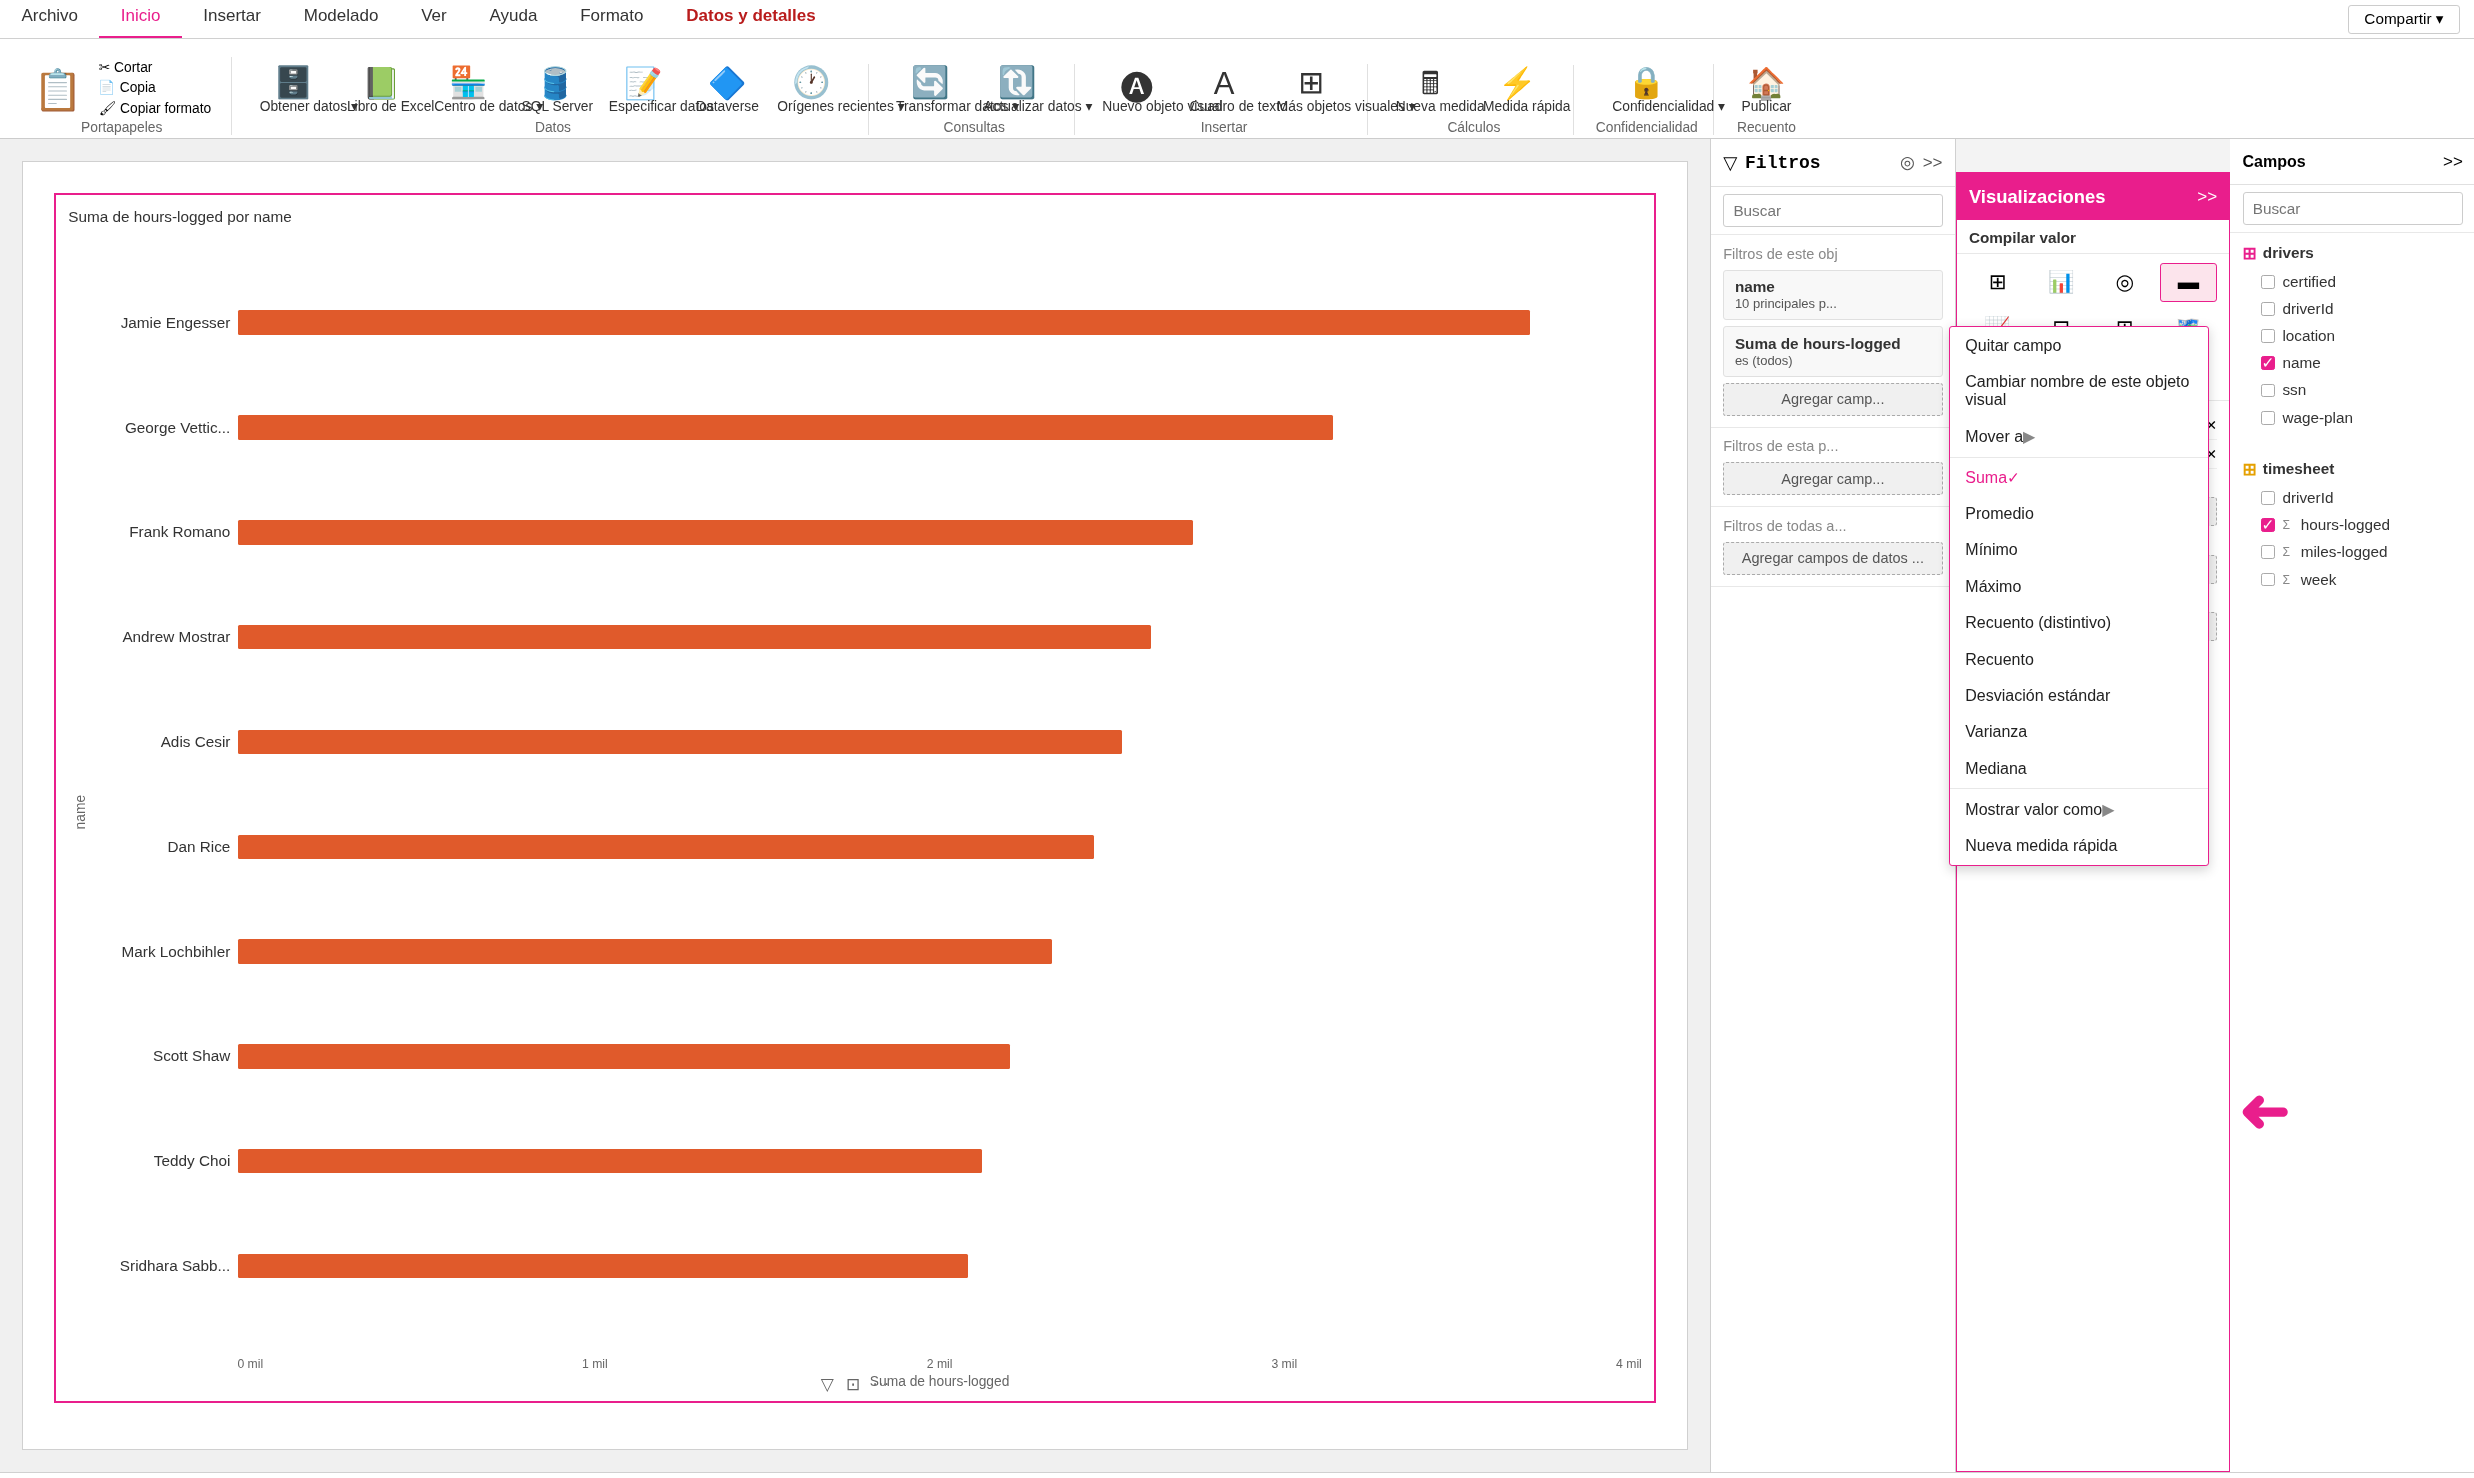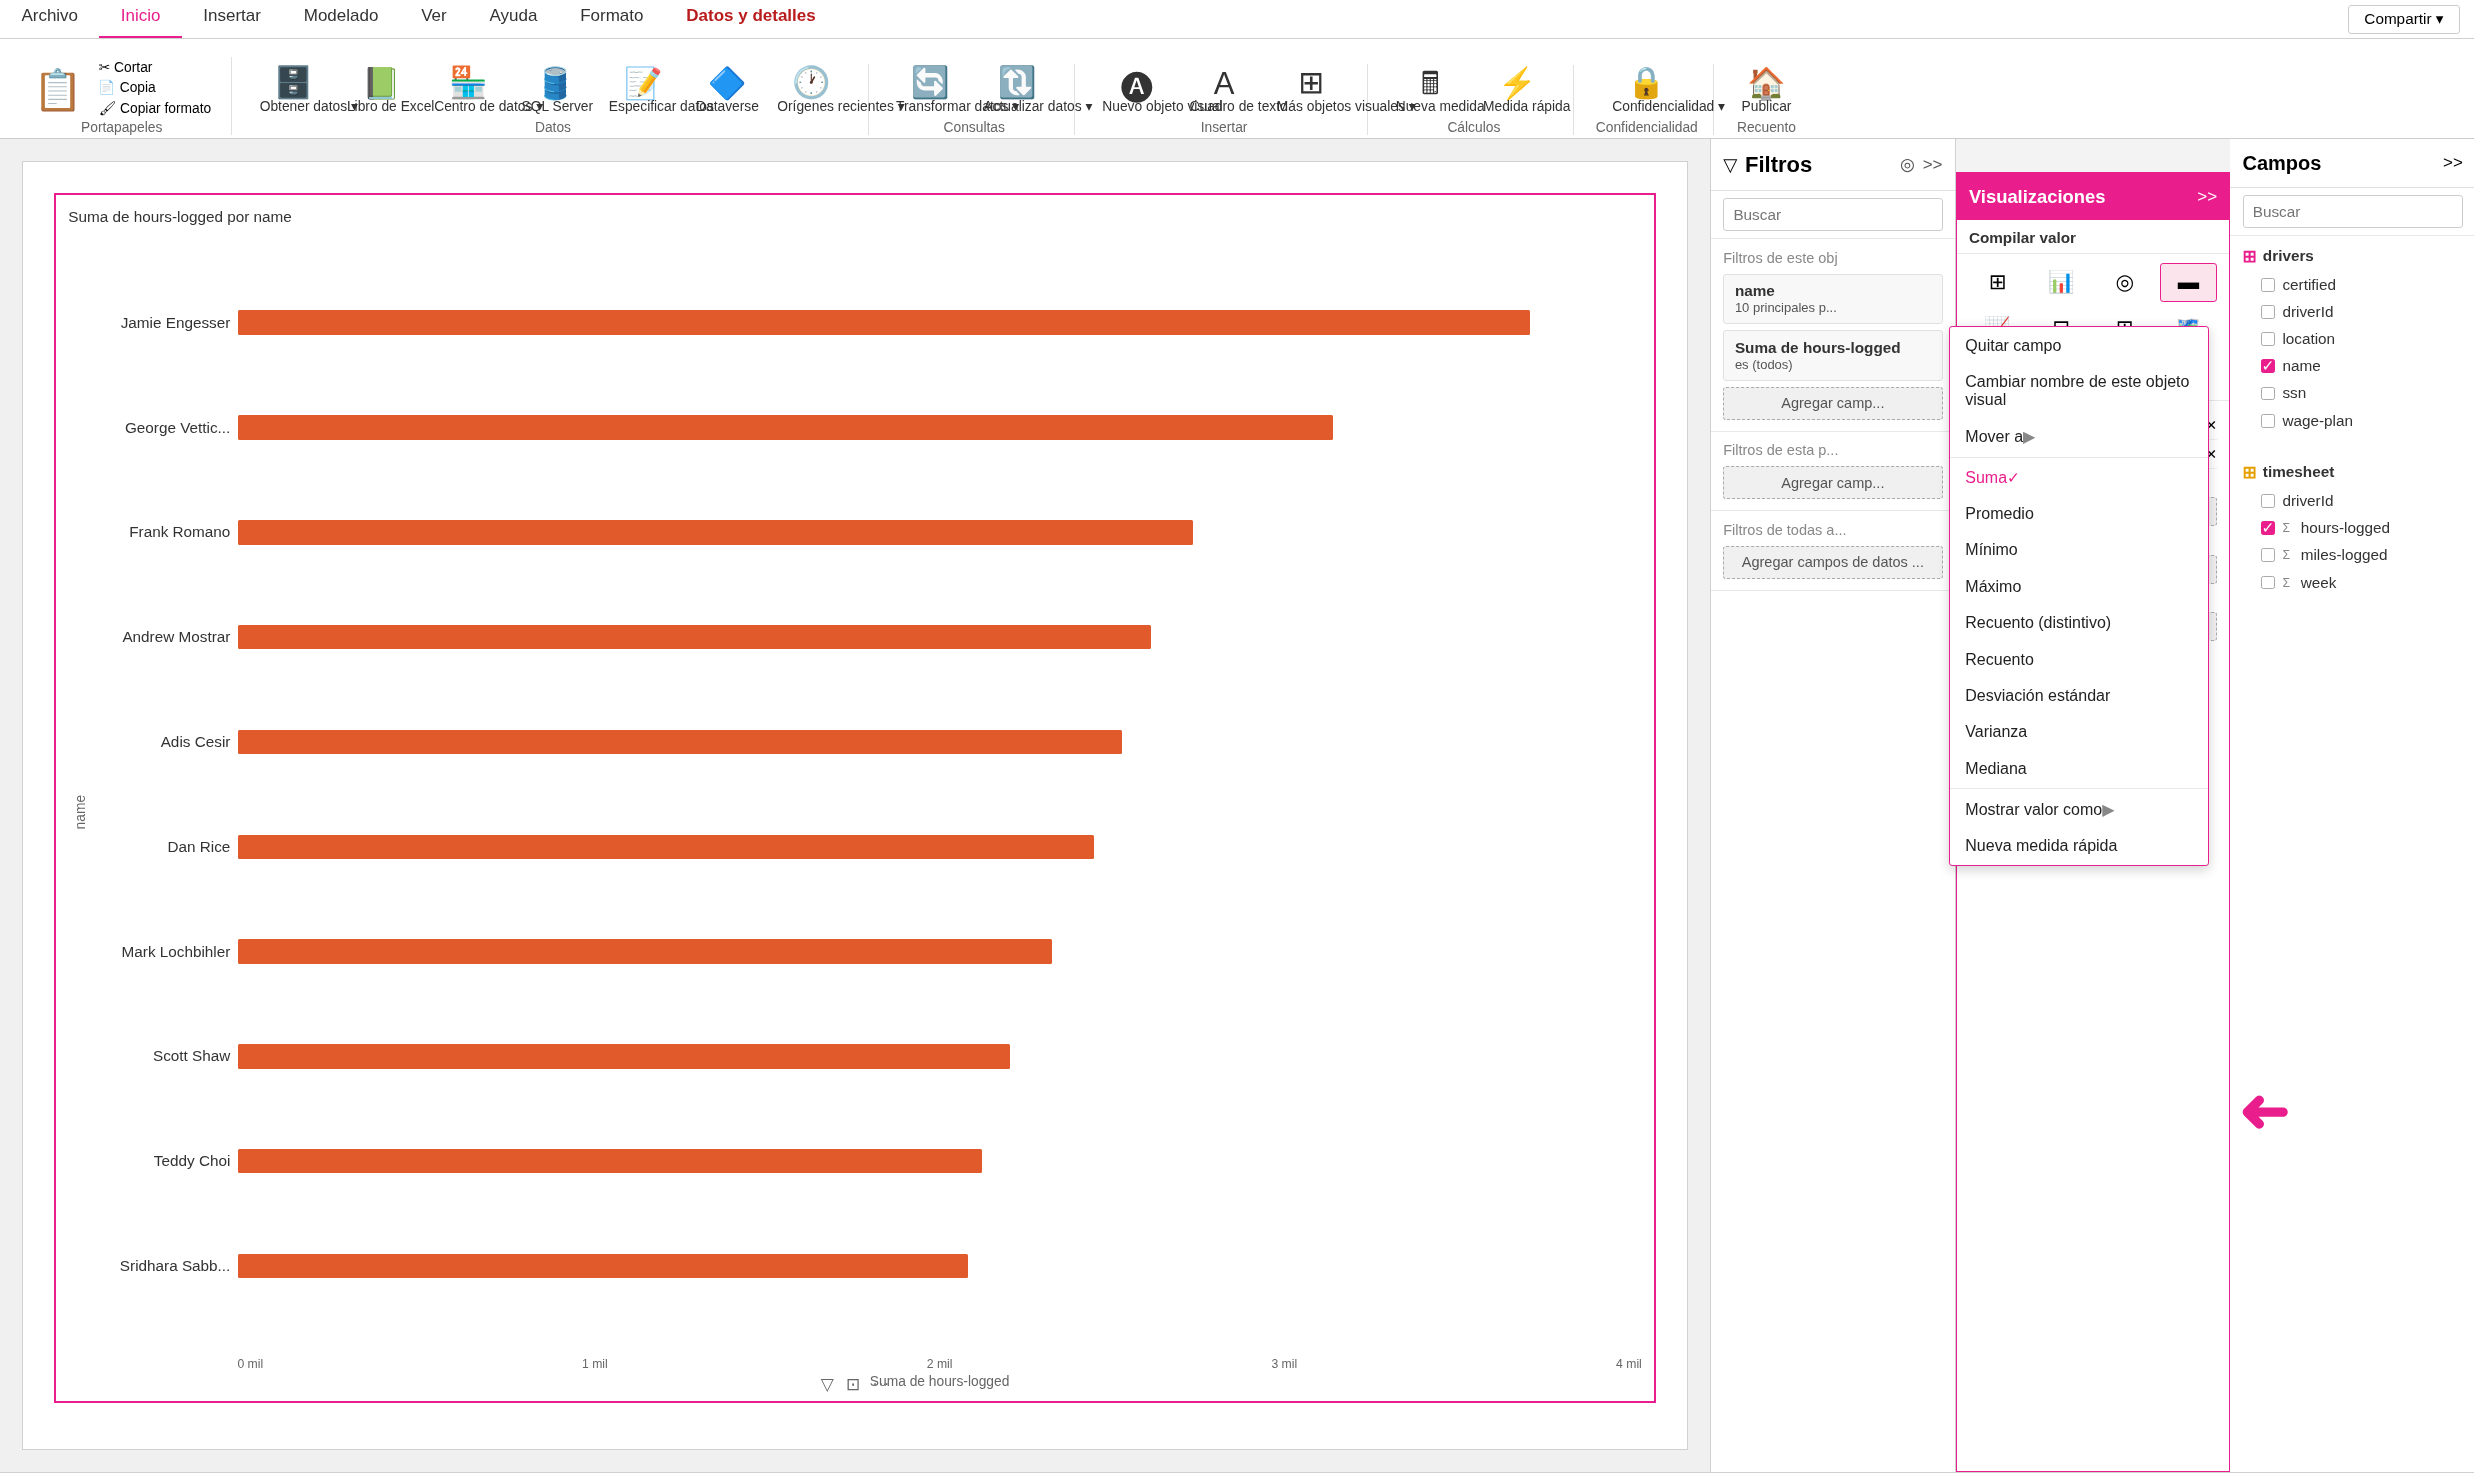--- a/index.html
+++ b/index.html
@@ -45,21 +45,21 @@
     .chart-x-label { text-align: center; font-size: 13.8px; color: #666; margin-top: 3.1px; padding-left: 145px; }
     .chart-toolbar { position: absolute; bottom: 6.1px; left: 50%; transform: translateX(-50%); display: flex; gap: 12.2px; }
     .chart-toolbar-btn { font-size: 17px; color: #666; cursor: pointer; }
 
     
     .right-panels { display: flex; width: 765px; min-width: 765px; border-left: 0.8px solid #d0d0d0; }
 
     
     .filters-panel { width: 245px; background: #fff; border-right: 0.8px solid #d0d0d0; display: flex; flex-direction: column; }
     .panel-header { display: flex; align-items: center; padding: 12.2px; border-bottom: 0.8px solid #e0e0e0; gap: 7.7px; }
-    .panel-header-title { font-size: 22px; font-weight: 600; flex: 1; }
+    .panel-header-title { font-size: 18px; font-weight: 600; flex: 1; font-family: Liberation Mono, monospace; }
     .panel-header-icon { font-size: 17px; color: #555; cursor: pointer; }
     .panel-search { padding: 7.7px 12.2px; border-bottom: 0.8px solid #e8e8e8; }
     .panel-search input { width: 100%; border: 0.8px solid #ccc; border-radius: 3.1px; padding: 6.1px 9.2px; font-size: 15.3px; }
     .filter-section { padding: 10.7px 12.2px; border-bottom: 0.8px solid #e8e8e8; }
     .filter-section-title { font-size: 14.5px; color: #888; margin-bottom: 7.7px; }
     .filter-card { background: #f8f8f8; border: 0.8px solid #e0e0e0; border-radius: 3.1px; padding: 7.7px 10.7px; }
     .filter-card-name { font-size: 15.3px; font-weight: 600; color: #333; }
     .filter-card-sub { font-size: 13px; color: #555; }
     .filter-add-btn { background: #f0f0f0; border: 0.8px dashed #aaa; border-radius: 3.1px; padding: 7.7px; text-align: center; font-size: 14.5px; color: #555; cursor: pointer; margin-top: 6.1px; }
 
@@ -80,21 +80,21 @@
     .context-menu { position: absolute; background: #fff; border: 0.8px solid #d0d0d0; box-shadow: 0 3.1px 12.2px rgba(0,0,0,0.18); border-radius: 3.1px; width: 260px; z-index: 100; border: 1.5px solid #E91E8C; }
     .context-menu-item { padding: 9.2px 15.3px; font-size: 16px; color: #222; cursor: pointer; display: flex; align-items: center; justify-content: flex-start; }
     .context-menu-item.active { color: #E91E8C; }
     .context-menu-divider { border: none; border-top: 0.8px solid #e8e8e8; margin: 1.5px 0; }
     .context-menu-check { color: #E91E8C; font-size: 15.3px; }
     .context-menu-arrow { color: #888; }
 
     
     .fields-panel { width: 245px; background: #fff; display: flex; flex-direction: column; }
     .fields-panel-header { display: flex; align-items: center; padding: 12.2px; border-bottom: 0.8px solid #e0e0e0; gap: 7.7px; }
-    .fields-panel-title { font-size: 20px; font-weight: 600; flex: 1; }
+    .fields-panel-title { font-size: 16px; font-weight: 600; flex: 1; }
     .fields-search { padding: 7.7px 12.2px; border-bottom: 0.8px solid #e8e8e8; }
     .fields-search input { width: 100%; border: 0.8px solid #ccc; border-radius: 3.1px; padding: 6.1px 9.2px; font-size: 15.3px; }
     .fields-table { padding: 9.2px 12.2px; }
     .fields-table-name { font-size: 15.3px; font-weight: 700; color: #333; display: flex; align-items: center; gap: 6.1px; margin-bottom: 4.6px; }
     .fields-table-icon { font-size: 17px; color: #E91E8C; }
     .field-item { display: flex; align-items: center; gap: 7.7px; padding: 4.6px 6.1px 4.6px 18.4px; font-size: 15.3px; color: #333; }
     .field-checkbox { width: 13.8px; height: 13.8px; border: 1.1px solid #aaa; background: #fff; display: flex; align-items: center; justify-content: center; border-radius: 2.3px; }
     .field-checkbox.checked { background: #E91E8C; border-color: #E91E8C; color: #fff; }
 
     

